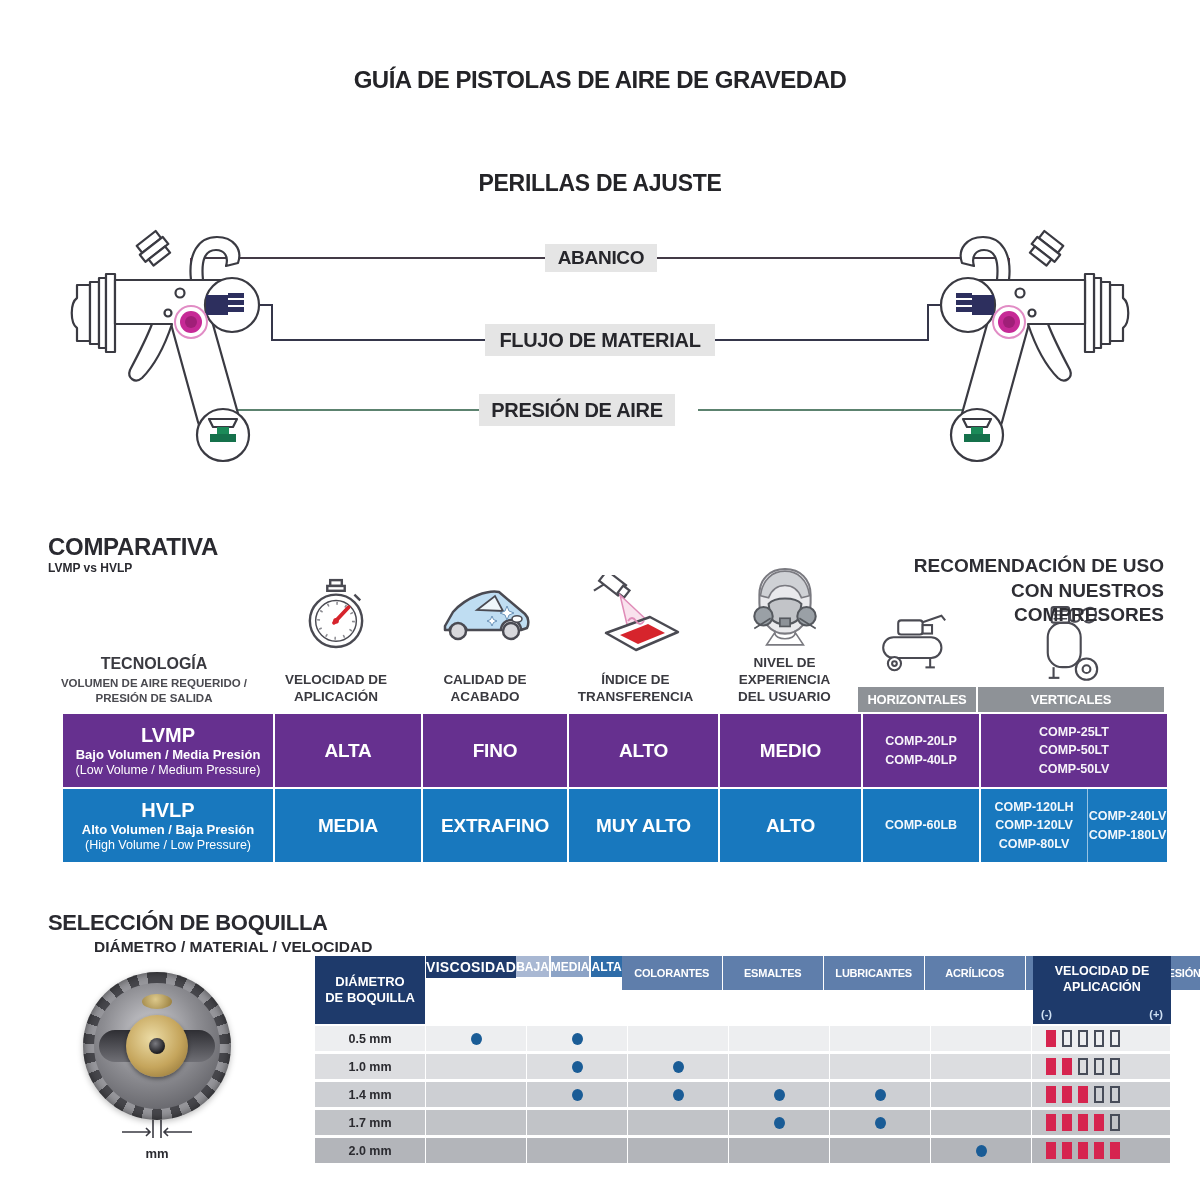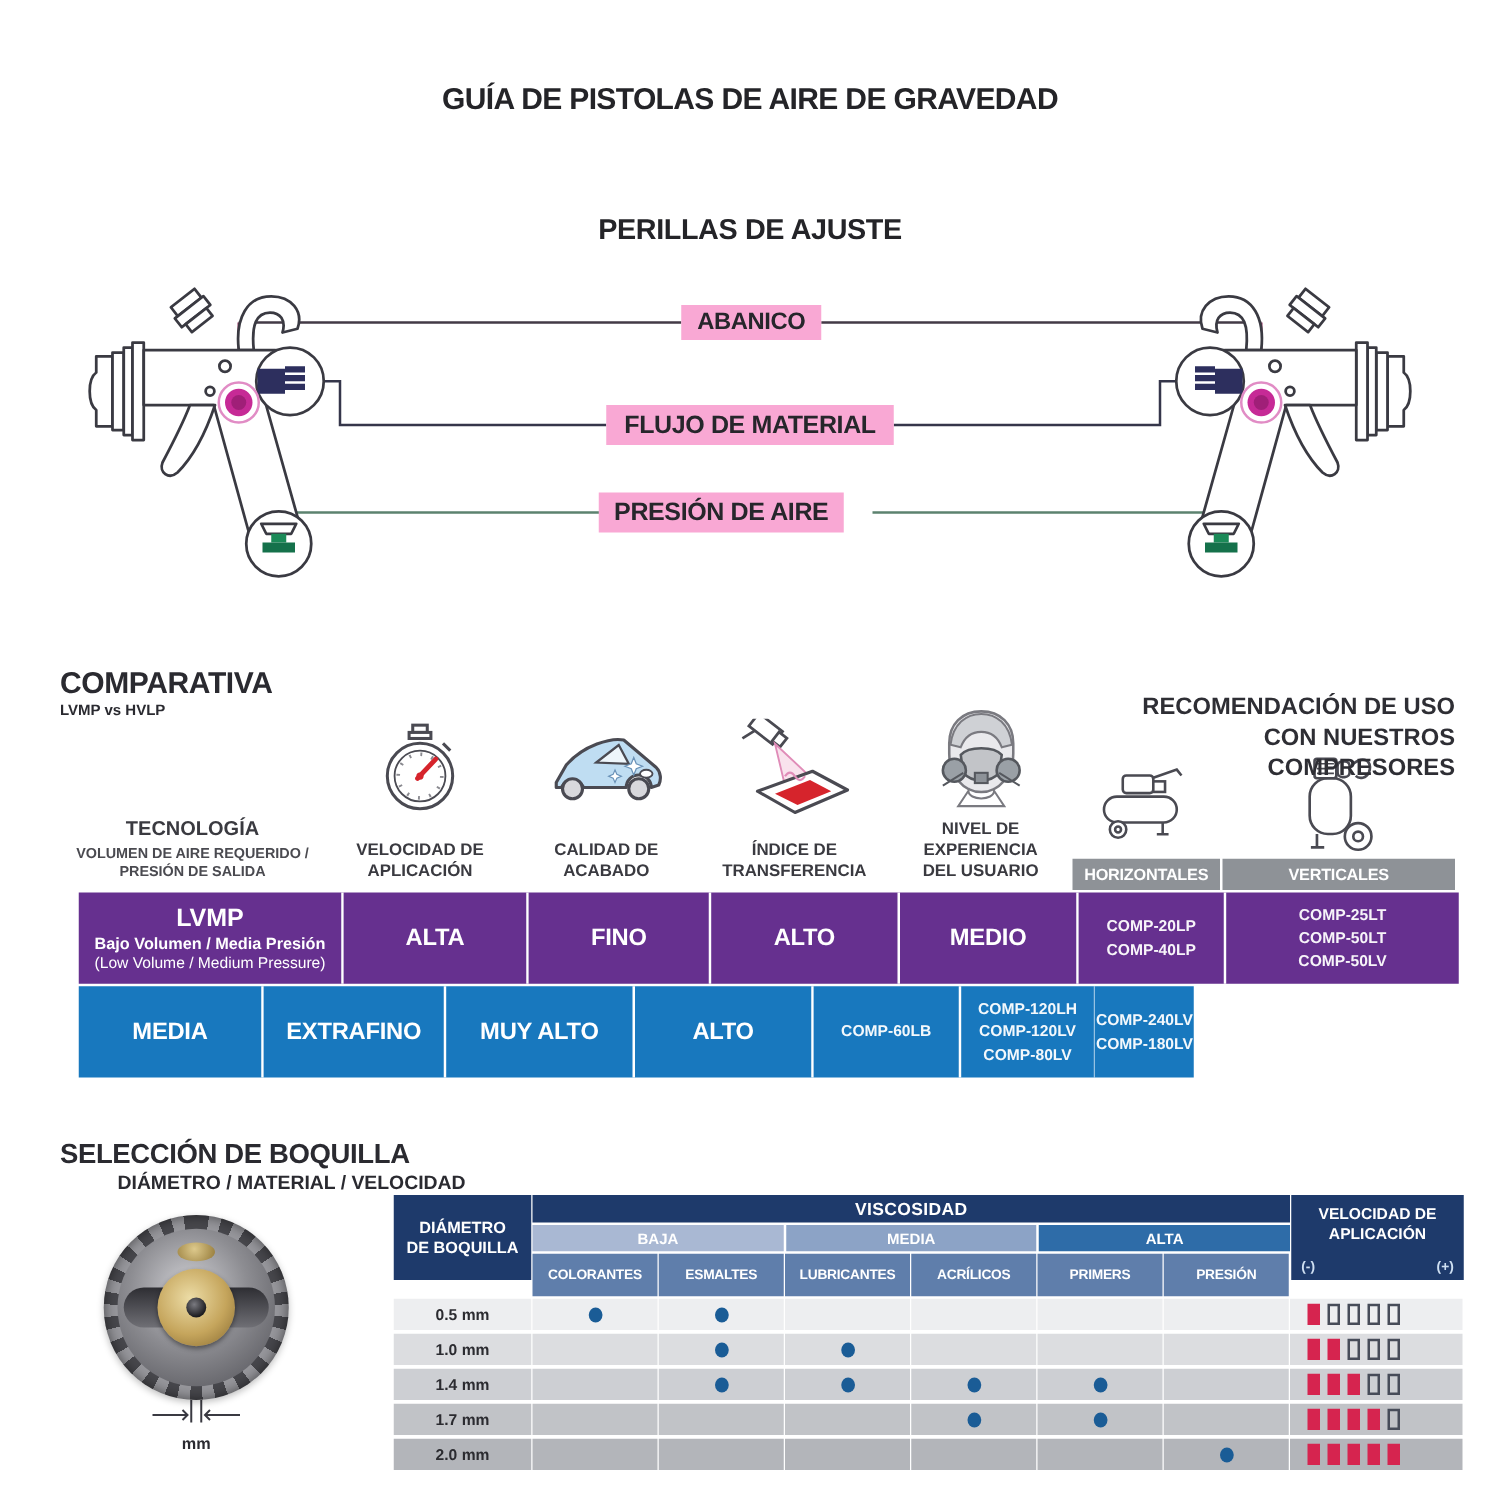--- a/index.html
+++ b/index.html
@@ -8,21 +8,21 @@
   .pre{white-space:pre-line;}
 
   
   .main-title{position:absolute;top:66px;left:0;width:1200px;text-align:center;
     font-size:24px;font-weight:bold;letter-spacing:-.5px;color:#242428;}
   .perillas-title{position:absolute;top:170px;left:0;width:1200px;text-align:center;
     font-size:23px;font-weight:bold;letter-spacing:-.3px;color:#242428;}
 
   
   svg.diagram{position:absolute;left:0;top:0;width:1200px;height:1200px;pointer-events:none;}
-  .knob-label{position:absolute;background:#f9a8d4;display:flex;align-items:center;justify-content:center;
+  .knob-label{position:absolute;background:#e5e5e5;display:flex;align-items:center;justify-content:center;
     font-weight:bold;color:#26262b;letter-spacing:-.3px;}
   .lbl-abanico{left:545px;top:244px;width:112px;height:28px;font-size:19px;}
   .lbl-flujo{left:485px;top:324px;width:230px;height:32px;font-size:20px;}
   .lbl-presion{left:479px;top:394px;width:196px;height:32px;font-size:20px;}
 
   
   .cmp-head{position:absolute;left:48px;top:533px;}
   .cmp-head .t1{font-size:24px;font-weight:bold;letter-spacing:-.3px;}
   .cmp-head .t2{font-size:12px;font-weight:bold;margin-top:0;}
   .cmp-header{position:absolute;left:48px;top:558px;width:1116px;height:154px;display:flex;}
@@ -73,21 +73,21 @@
   .nz-hole{position:absolute;left:23px;top:23px;width:16px;height:16px;border-radius:50%;
     background:radial-gradient(circle at 40% 35%, #7a7a80 0%, #1c1c20 70%);}
   .mm-label{font-size:13px;font-weight:bold;color:#2a2a30;margin-top:0;}
 
   
   .nz-table{position:absolute;left:315px;top:956px;width:856px;}
   .nz-header{display:flex;}
   .navy{background:#1e3a6b;color:#fff;}
   .diam-cell{width:110px;height:68px;display:flex;align-items:center;justify-content:center;text-align:center;
     font-size:13px;font-weight:bold;line-height:1.25;box-sizing:border-box;margin-right:1px;}
-  .visc-wrap{width:606px;display:flex;flex-direction:column;}
+  .visc-wrap{width:606px;display:flex;flex-direction:row;}
   .visc-bar{height:22px;display:flex;align-items:center;justify-content:center;font-size:14px;font-weight:bold;
     letter-spacing:.3px;margin-bottom:2px;}
   .grp-row{display:flex;height:21px;margin-bottom:2px;}
   .grp{flex:1;display:flex;align-items:center;justify-content:center;color:#fff;font-size:12px;font-weight:bold;
     margin-right:2px;}
   .grp:last-child{margin-right:0;}
   .mat-row{display:flex;height:34px;}
   .mat{width:100px;background:#5f7eab;color:#fff;display:flex;align-items:center;justify-content:center;
     font-size:11px;font-weight:bold;margin-right:1px;letter-spacing:-.2px;}
   .mat:last-child{margin-right:0;}
@@ -306,20 +306,25 @@
     <div class="cc w3 val" style="background: rgb(102, 48, 143);">ALTO</div>
     <div class="cc w4 val" style="background: rgb(102, 48, 143);">MEDIO</div>
     <div class="cc w5 comp-codes pre" style="background: rgb(102, 48, 143);">COMP-20LP
 COMP-40LP</div>
     <div class="cc w6 comp-codes pre" style="background: rgb(102, 48, 143);">COMP-25LT
 COMP-50LT
 COMP-50LV</div>
   </div>
 
   <div class="cmp-row row-hvlp">
+    <div class="cc w0" style="background: rgb(24, 120, 190);">
+      <div class="tech-name">HVLP</div>
+      <div class="tech-l2">Alto Volumen / Baja Presión</div>
+      <div class="tech-l3">(High Volume / Low Pressure)</div>
+    </div>
     <div class="cc w1 val" style="background: rgb(24, 120, 190);">MEDIA</div>
     <div class="cc w2 val" style="background: rgb(24, 120, 190);">EXTRAFINO</div>
     <div class="cc w3 val" style="background: rgb(24, 120, 190);">MUY ALTO</div>
     <div class="cc w4 val" style="background: rgb(24, 120, 190);">ALTO</div>
     <div class="cc w5 comp-codes pre" style="background: rgb(24, 120, 190);">COMP-60LB</div>
     <div class="cc w6 split" style="background: rgb(24, 120, 190);">
       <div class="sa comp-codes pre">COMP-120LH
 COMP-120LV
 COMP-80LV</div>
       <div class="sb comp-codes pre">COMP-240LV

